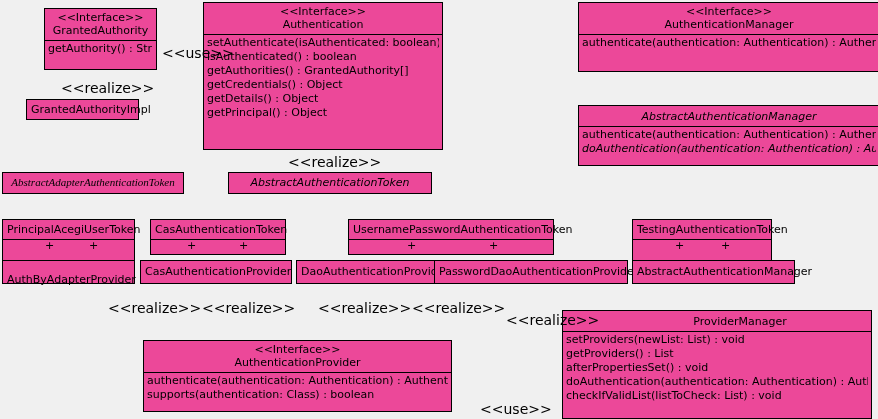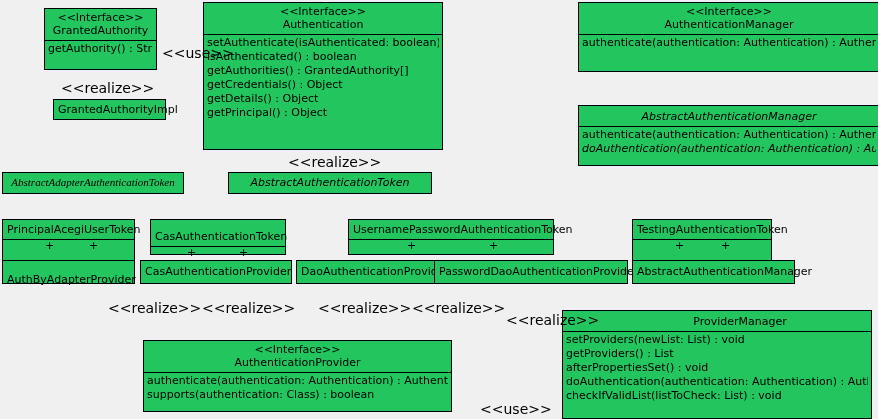--- a/index.html
+++ b/index.html
@@ -24,21 +24,21 @@
   }
   svg.lines {
     position: absolute;
     left: 0; top: 0;
     width: 878px;
     height: 419px;
     pointer-events: none;
   }
   .uml {
     position: absolute;
-    background: #22c55e;
+    background: #ec4899;
     border: 1px solid #000000;
     box-sizing: border-box;
     z-index: 2;
   }
   .uml .hdr {
     text-align: center;
     padding: 2px 4px 3px 4px;
     line-height: 13px;
   }
   .uml .stereo {
@@ -139,21 +139,21 @@
     <div class="hdr">
       <div class="stereo">&lt;&lt;Interface&gt;&gt;</div>
       <div class="name">GrantedAuthority</div>
     </div>
     <div class="sep"></div>
     <div class="compart">
       <div class="row">getAuthority() : String</div>
     </div>
   </div>
 
-  <div class="uml" style="left:53px; top:99px; width:113px; height:21px;">
+  <div class="uml" style="left:26px; top:99px; width:113px; height:21px;">
     <div class="hdr" style="padding-top:3px;">
       <div class="name">GrantedAuthorityImpl</div>
     </div>
   </div>
 
   <div class="uml" style="left:203px; top:2px; width:240px; height:148px;">
     <div class="hdr">
       <div class="stereo">&lt;&lt;Interface&gt;&gt;</div>
       <div class="name">Authentication</div>
     </div>
@@ -207,21 +207,21 @@
       <div class="name">PrincipalAcegiUserToken</div>
     </div>
     <div class="sep"></div>
     <div class="tiny-compart">
       <span class="plus" style="left:42px;">+</span>
       <span class="plus" style="left:86px;">+</span>
     </div>
   </div>
 
   <div class="uml" style="left:150px; top:219px; width:136px; height:36px;">
-    <div class="hdr" style="padding-top:10px;">
+    <div class="hdr" style="padding-top:3px;">
       <div class="name">CasAuthenticationToken</div>
     </div>
     <div class="sep"></div>
     <div class="tiny-compart">
       <span class="plus" style="left:36px;">+</span>
       <span class="plus" style="left:88px;">+</span>
     </div>
   </div>
 
   <div class="uml" style="left:348px; top:219px; width:206px; height:36px;">

